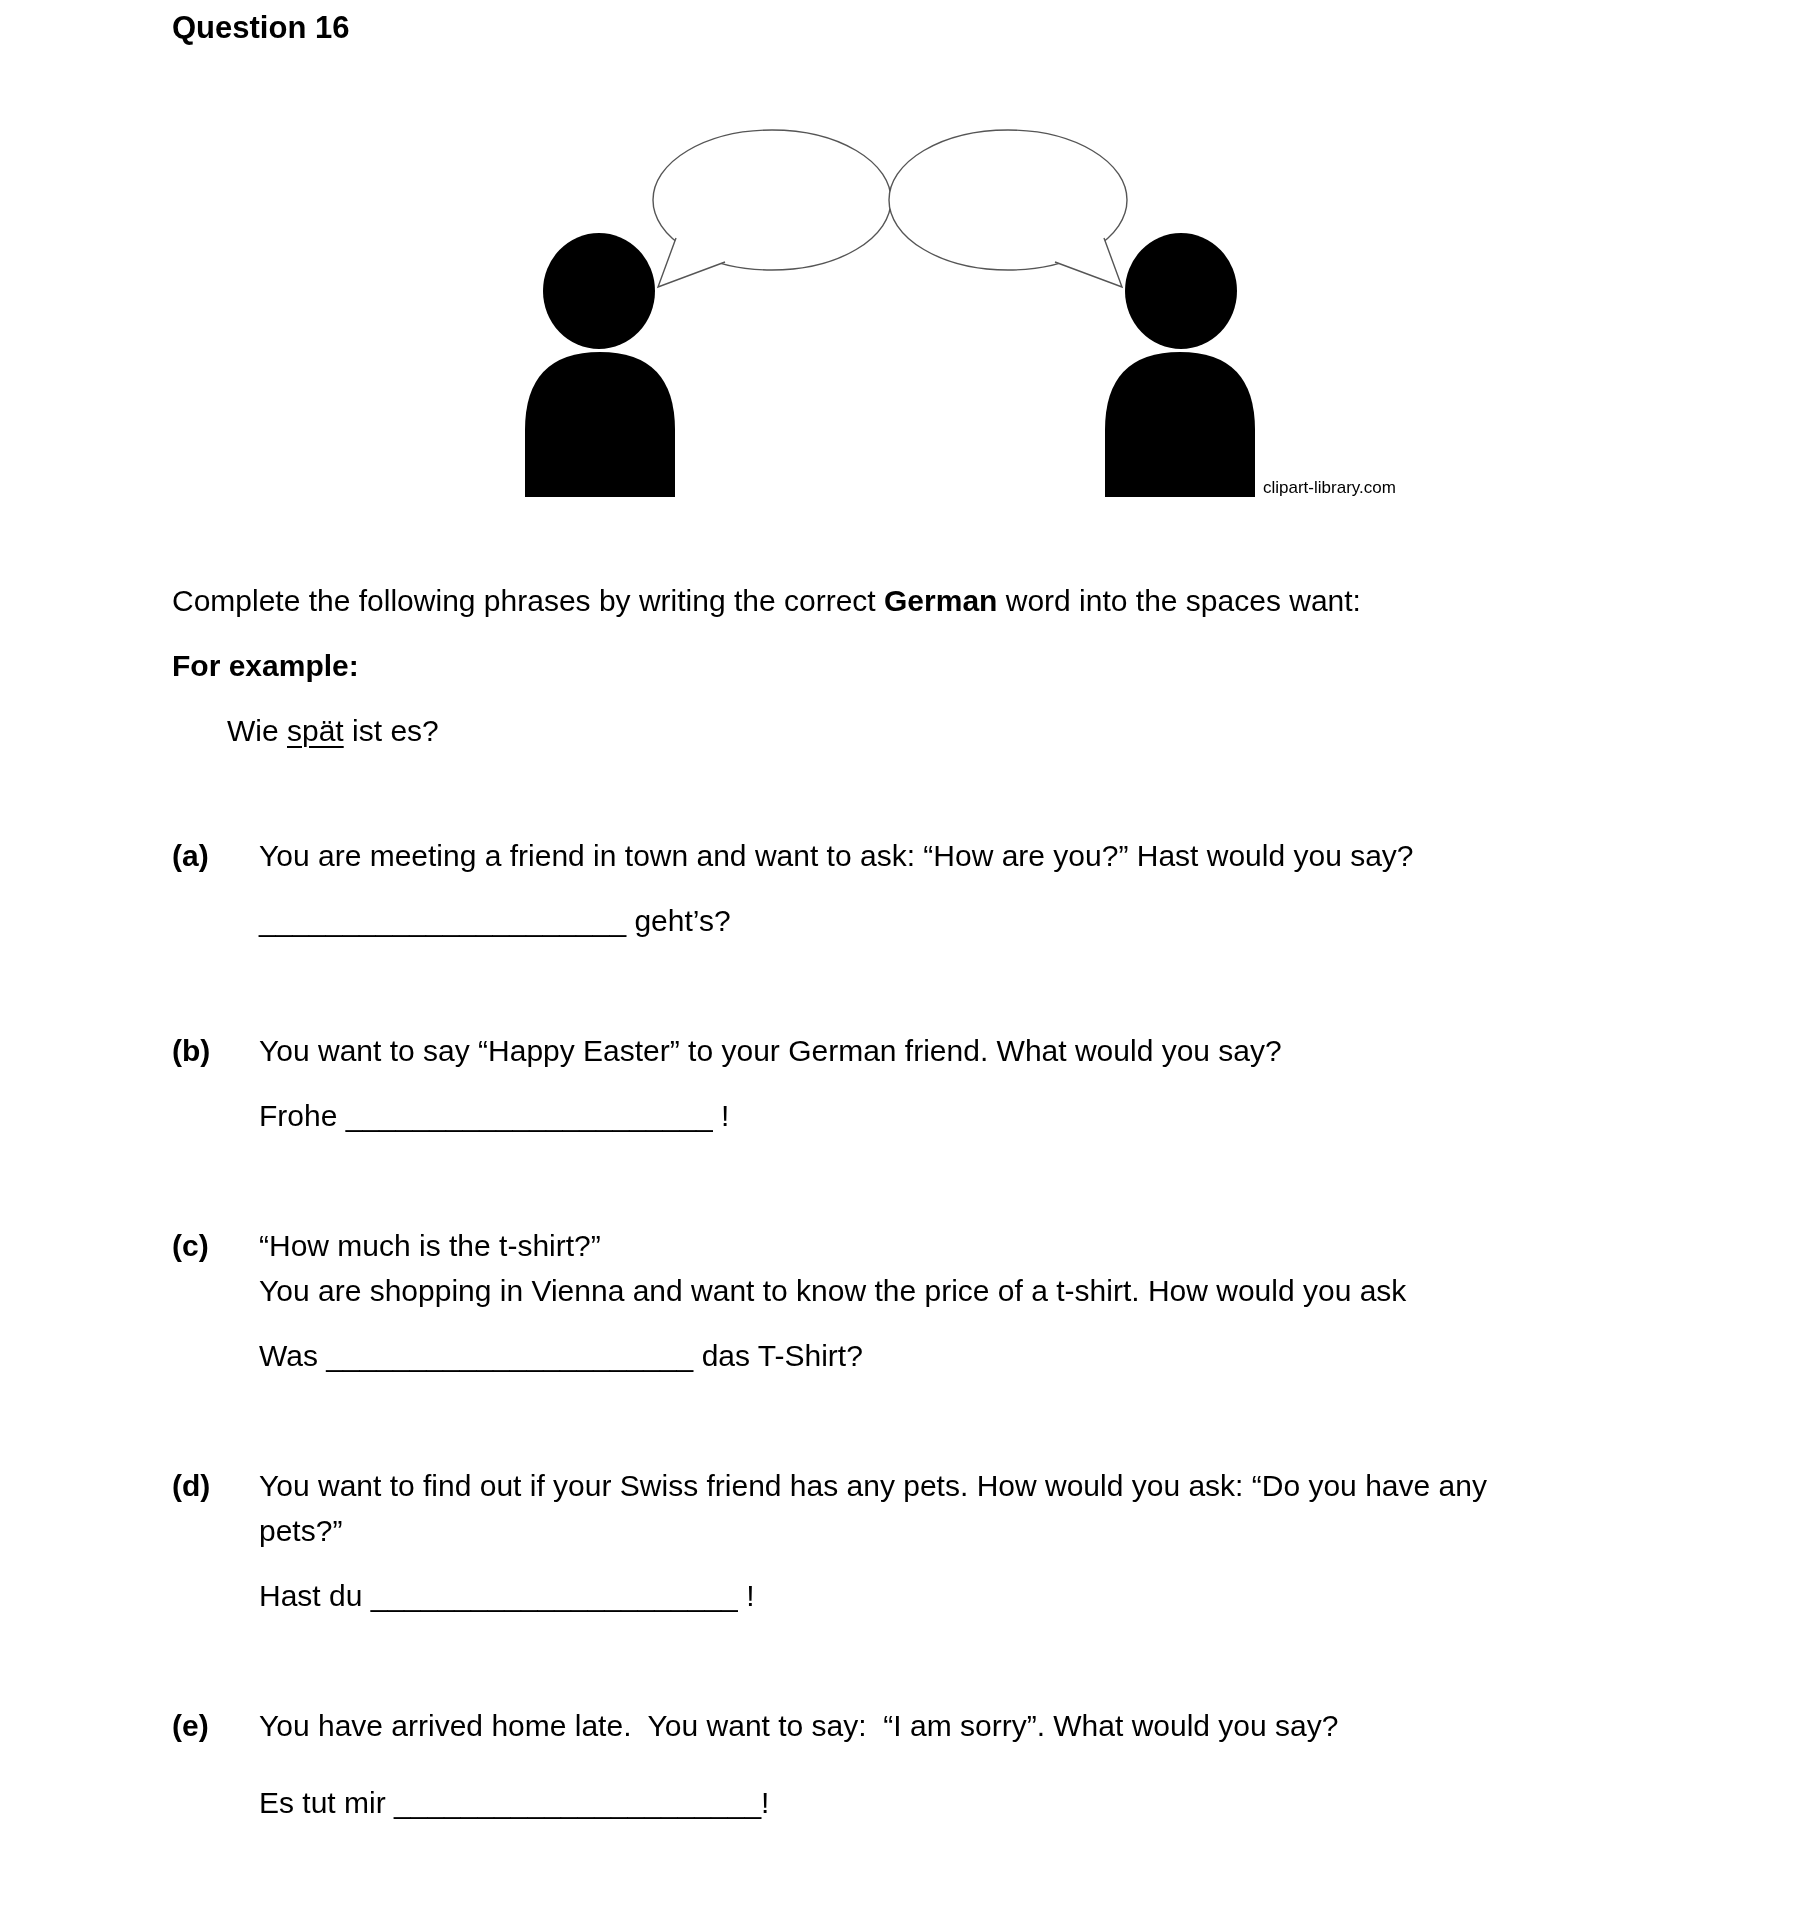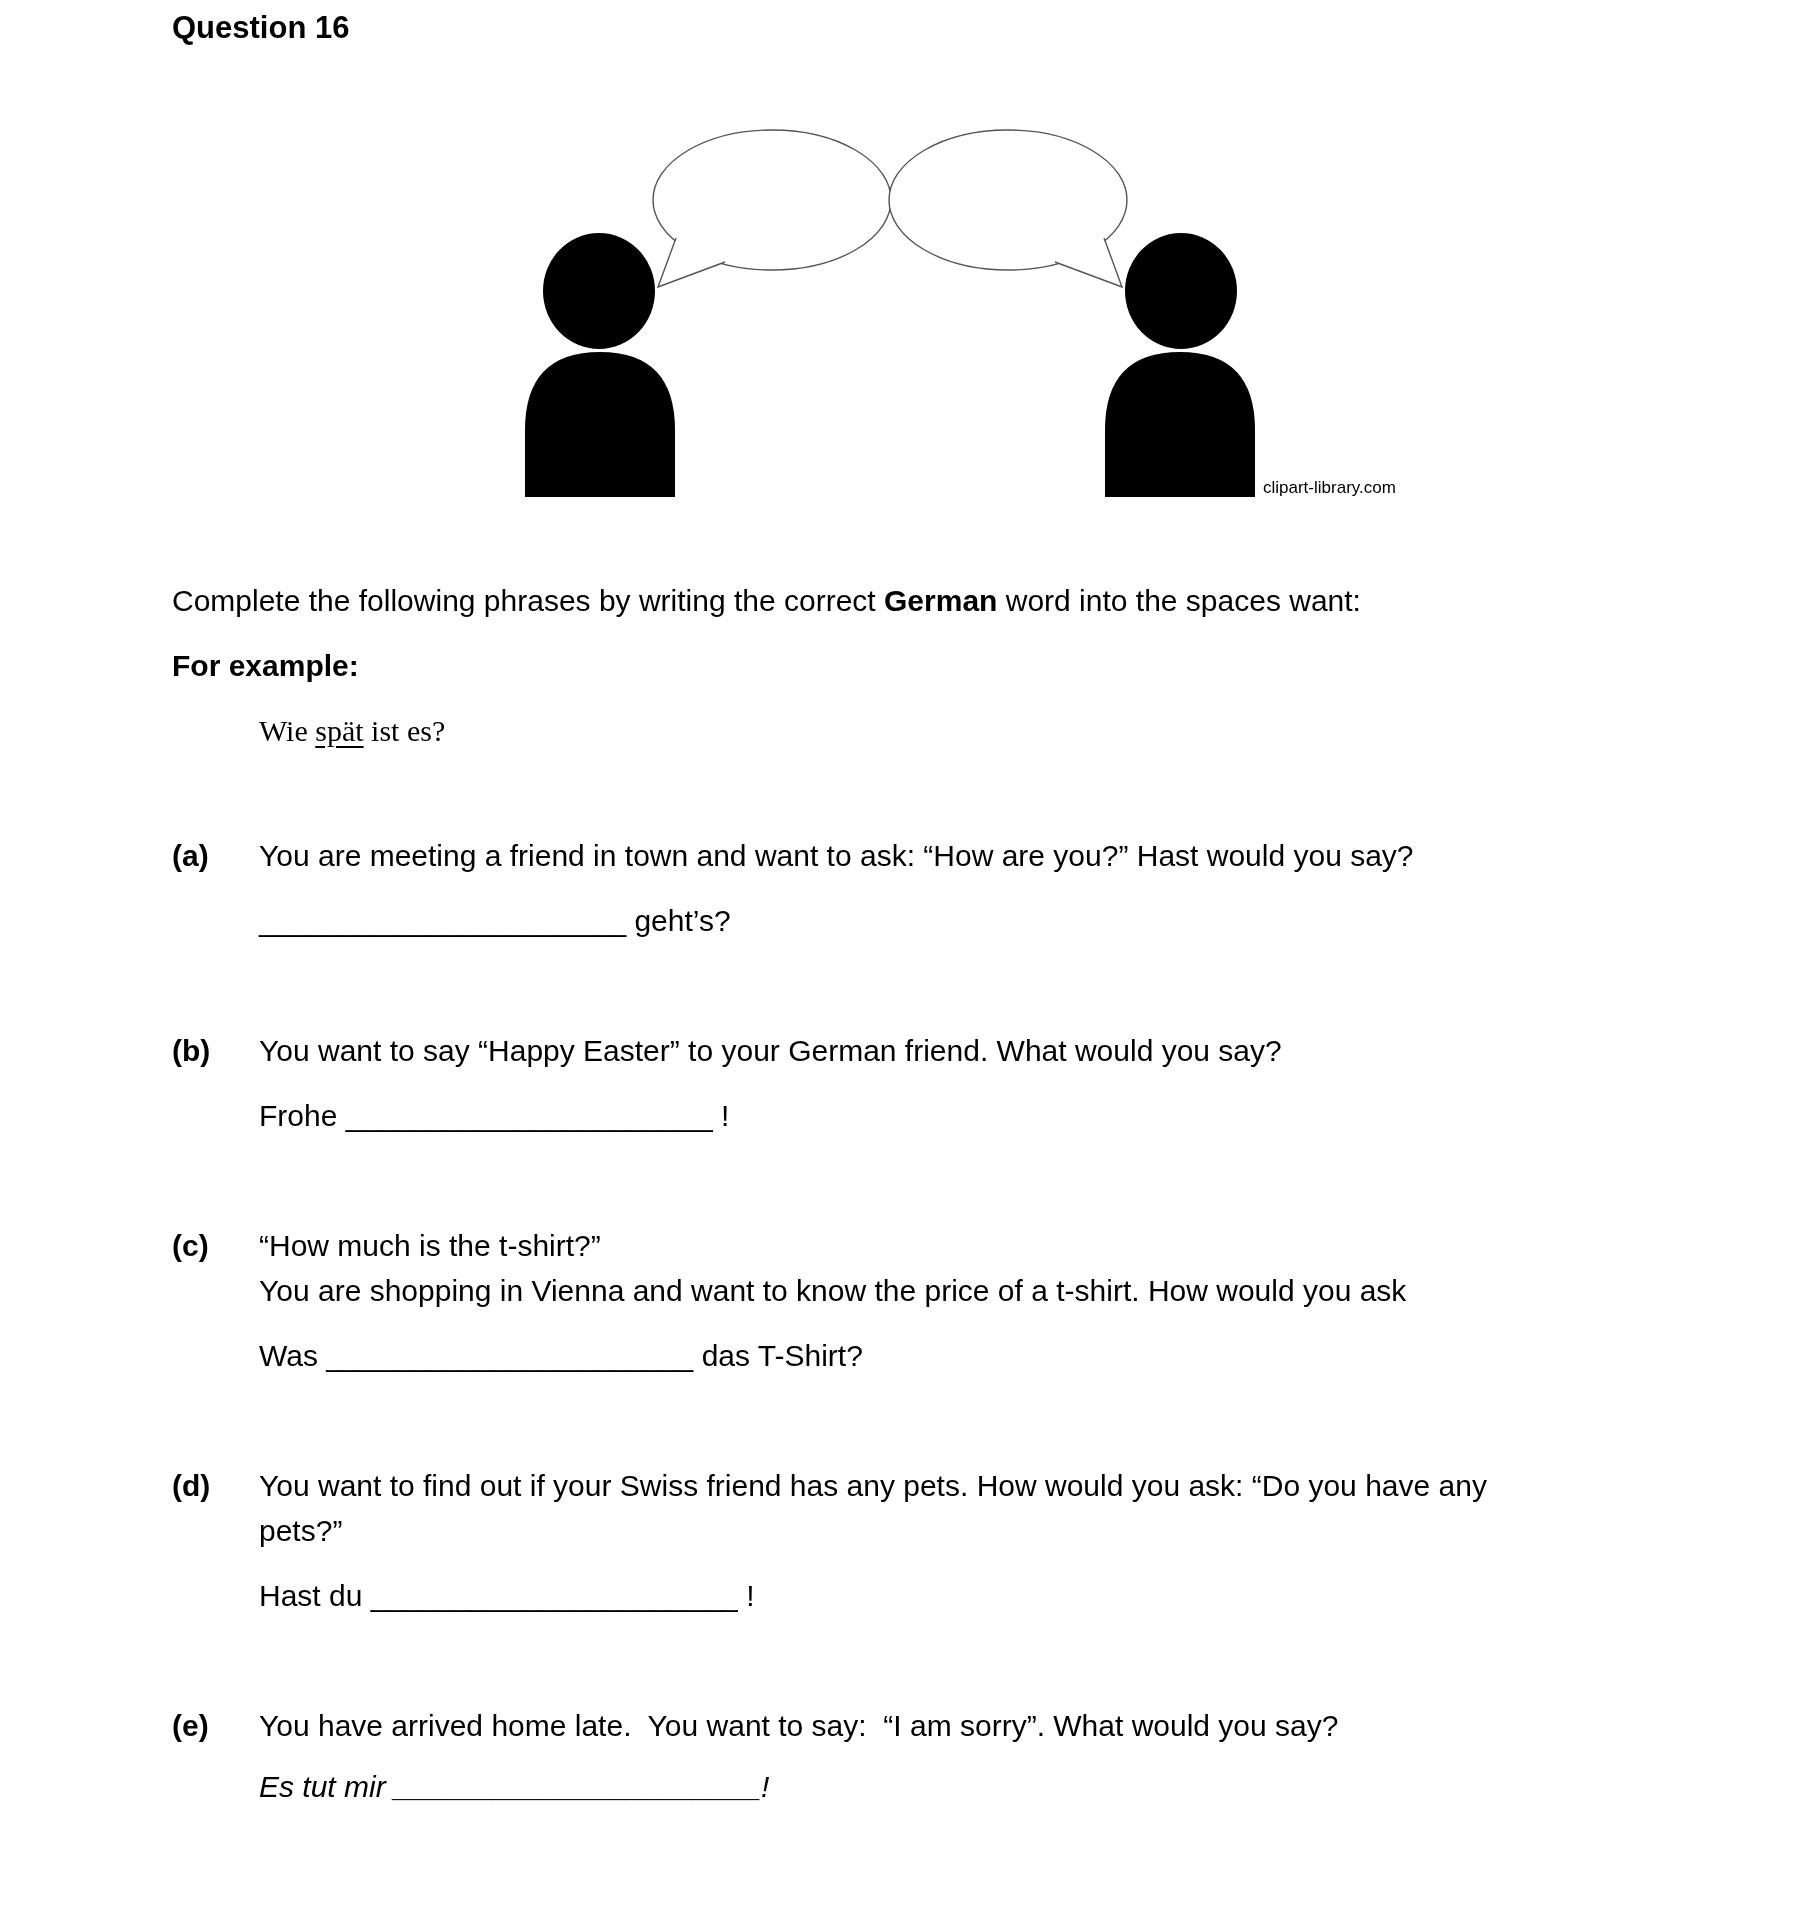--- a/index.html
+++ b/index.html
@@ -27,37 +27,37 @@
   }
   .clipart svg{display:block;}
   .clipart .caption{
     position:absolute;left:738px;top:373px;
     font-size:17px;line-height:20px;white-space:nowrap;color:#000;
   }
   p{margin:0;font-size:30px;line-height:45px;}
   .intro{margin-top:81px;}
   .mt20{margin-top:20px;}
   .bold{font-weight:bold;}
-  .indent{margin-left:87px;font-family:Liberation Serif, serif;}
+  .indent{margin-left:55px;}
   .u{
     text-decoration:underline;
     text-decoration-thickness:2px;
     text-underline-offset:5px;
   }
   .item{margin-top:85px;}
   .item.first{margin-top:80px;}
   .q{display:flex;font-size:30px;line-height:45px;}
   .q .label{width:87px;flex:none;font-weight:bold;}
   .q .qtext{flex:1;}
   .qline{white-space:pre;}
   .answer{
     margin:20px 0 0 87px;
     font-size:30px;line-height:45px;white-space:pre;
   }
-  .answer.egap{margin-top:16px;font-style:italic;}
+  .answer.egap{margin-top:32px;}
   .blank{white-space:pre;}
 </style>
 </head>
 <body>
 
 <div class="doc">
 
   <h1 class="title">Question 16</h1>
 
   <figure class="clipart" style="margin-block:57px 0;margin-inline:353px 0;">

